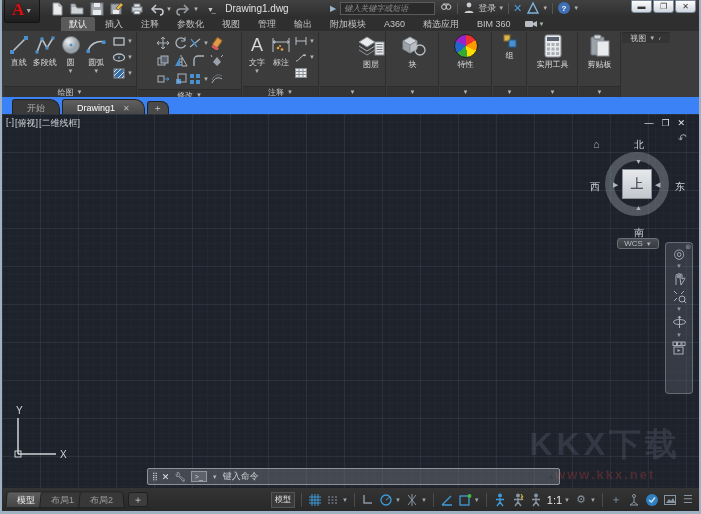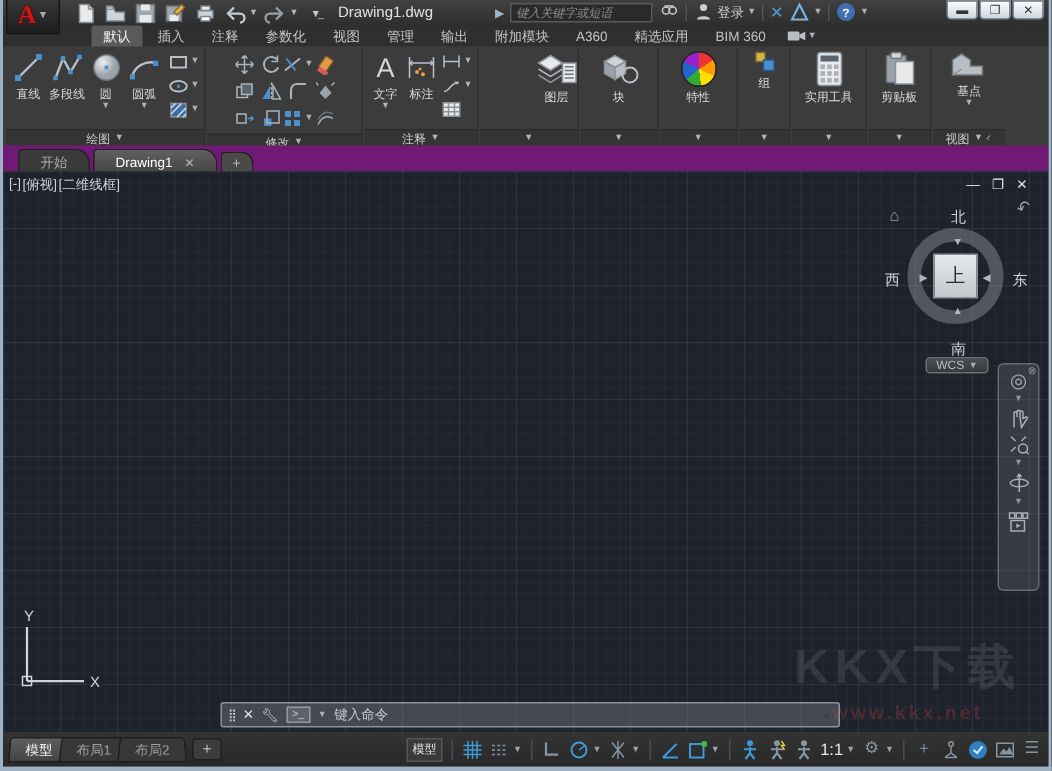--- a/index.html
+++ b/index.html
@@ -58,21 +58,21 @@
   .icon24 { width:22px; height:22px; }
   .icon14 { width:14px; height:14px; }
   .mod-grid { display:grid; grid-template-columns:repeat(4,17px); grid-auto-rows:17px; gap:1px; align-items:center; justify-items:center; }
   .smallcol { display:flex; flex-direction:column; gap:2px; justify-content:center; }
   .smallrow { display:flex; align-items:center; gap:1px; }
   .colorwheel { width:24px; height:24px; border-radius:50%;
     background:conic-gradient(#e33 0 16%, #f90 16% 32%, #fd0 32% 48%, #3a3 48% 64%, #26c 64% 82%, #92c 82% 100%);
     border:1px solid #222; }
 
   
-  #filetabs { position:absolute; left:0; top:97px; width:100%; height:17px; background:#701a75;
+  #filetabs { position:absolute; left:0; top:97px; width:100%; height:17px; background:#3b82f6;
     display:flex; align-items:flex-end; padding-left:10px; gap:2px; }
   .ftab { height:15px; padding:2px 14px 0; font-size:9px; color:#ababab;
     background:#3a3a3a; border:1px solid #222; border-bottom:none; border-radius:3px 10px 0 0;
     transform:skewX(0deg); display:flex; align-items:center; gap:8px; }
   .ftab.active { background:linear-gradient(#606060,#474747); color:#ffffff; }
   .ftab .x { color:#bbb; font-size:8px; }
   .ftab-add { width:22px; height:13px; background:#4a4a4a; border-radius:3px 8px 0 0;
     color:#ccc; font-size:9px; text-align:center; line-height:13px; border:1px solid #222; border-bottom:none; }
 
   
@@ -585,30 +585,20 @@
           </svg>
         <span class="lbl">剪贴板</span>
       </div>
     </div>
     <div class="panel-footer">
       <span class="foot-caret">▼</span>
     </div>
   </div>
 
   <div class="panel" style="width:48px; border-right:none;">
-    <div class="panel-body" style="justify-content:center;">
-      <div class="bigbtn" style="width:36px;">
-        <svg width="26" height="20" viewBox="0 0 26 20">
-            <path d="M2 6l6-4 6 4v4l8 0v6H2z" fill="#b8bec4" stroke="#6d737a"></path>
-            <path d="M2 16l6-4" stroke="#8b9096"></path>
-          </svg>
-        <span class="lbl">基点</span>
-        <span class="caret-s">▼</span>
-      </div>
-    </div>
     <div class="panel-footer">
       <span>视图</span>
       <span class="foot-caret">▼</span>
       <span class="foot-caret" style="transform:rotate(-45deg);">⌐</span>
     </div>
   </div>
 </div>
 
 <div id="filetabs">
   <span class="ftab">

